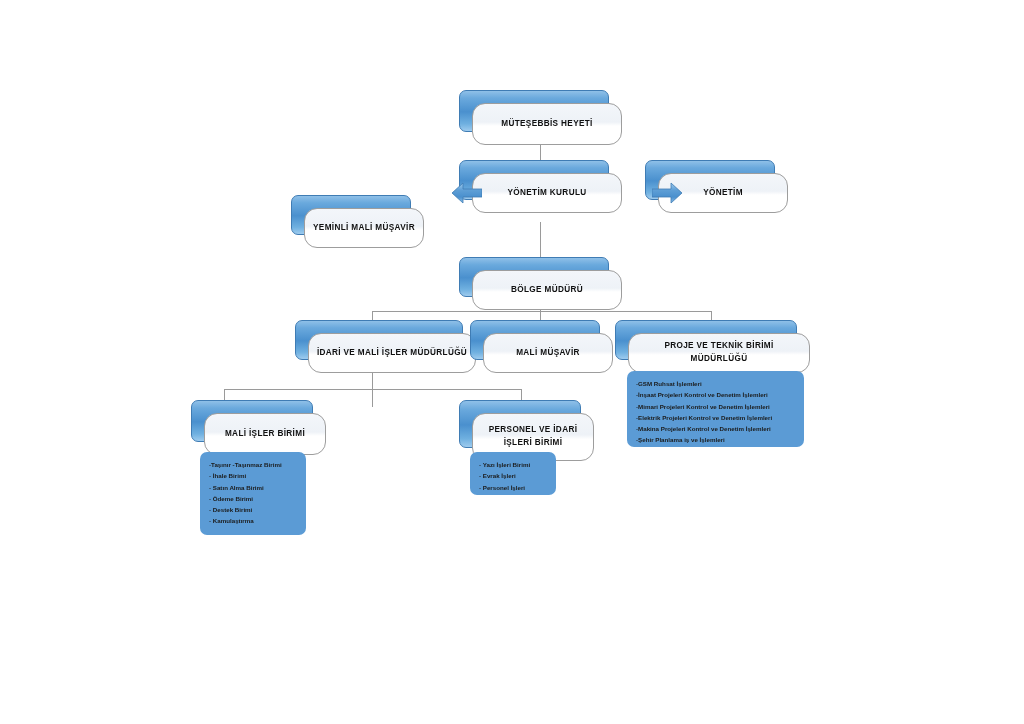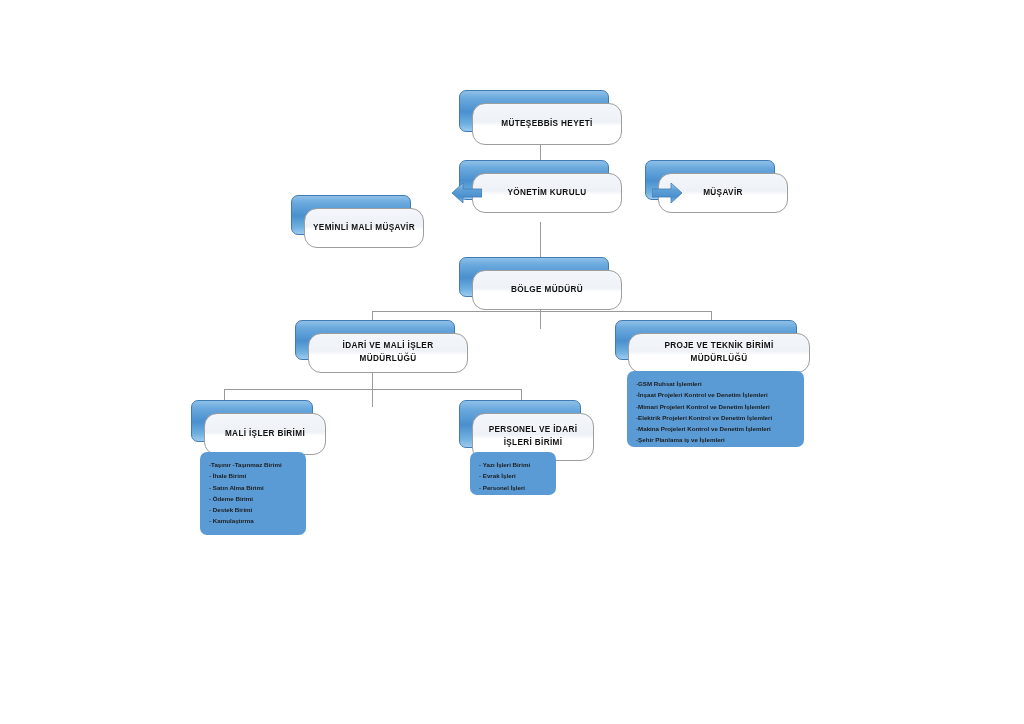--- a/index.html
+++ b/index.html
@@ -148,43 +148,49 @@
           <stop offset="100%" stop-color="#8cbfe9"></stop>
         </linearGradient>
       </defs>
       <path d="M0 13 L11 3 L11 9 L30 9 L30 17 L11 17 L11 23 Z" fill="url(#agrad)" stroke="#3f7cb4" stroke-width="0.8"></path>
     </svg>
   </div>
 
   <div class="node" style="left:645px; top:160px; width:130px; height:40px;">
     <div class="back"></div>
     <div class="front">
-      <span class="label">MÜŞAVİR</span>
+      <span class="label">YÖNETİM</span>
     </div>
   </div>
   <div class="arrow" style="left:652px; top:180px;">
     <svg width="30" height="26" viewBox="0 0 30 26">
       <path d="M30 13 L19 3 L19 9 L0 9 L0 17 L19 17 L19 23 Z" fill="url(#agrad)" stroke="#3f7cb4" stroke-width="0.8"></path>
     </svg>
   </div>
 
   <div class="node" style="left:459px; top:243px; width:150px; height:40px;margin-top:14px;">
     <div class="back"></div>
     <div class="front">
       <span class="label">BÖLGE MÜDÜRÜ</span>
     </div>
   </div>
 
-  <div class="node" style="left:295px; top:320px; width:160px; height:40px;">
+  <div class="node" style="left:295px; top:320px; width:160px; height:40px;padding-left:8px;">
     <div class="back"></div>
     <div class="front">
       <span class="label">İDARİ VE MALİ İŞLER MÜDÜRLÜĞÜ</span>
     </div>
   </div>
 
+  <div class="node" style="left:470px; top:320px; width:130px; height:40px;">
+    <div class="back"></div>
+    <div class="front">
+      <span class="label">MALİ MÜŞAVİR</span>
+    </div>
+  </div>
 
   <div class="node" style="left:615px; top:320px; width:182px; height:40px;">
     <div class="back"></div>
     <div class="front">
       <span class="label">PROJE VE TEKNİK BİRİMİ MÜDÜRLÜĞÜ</span>
     </div>
   </div>
 
   <div class="node" style="left:163px; top:400px; width:122px; height:42px;margin-left:28px;">
     <div class="back"></div>

